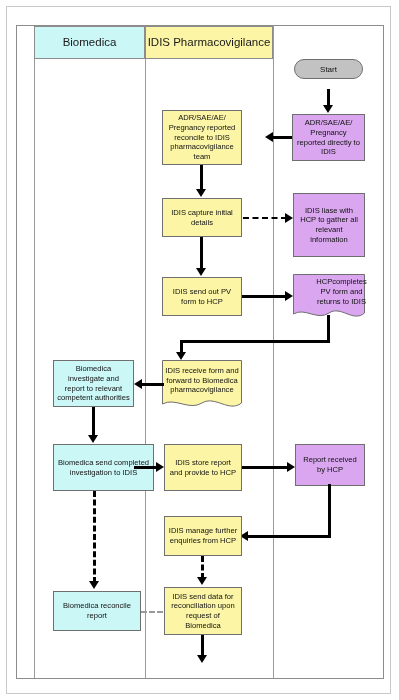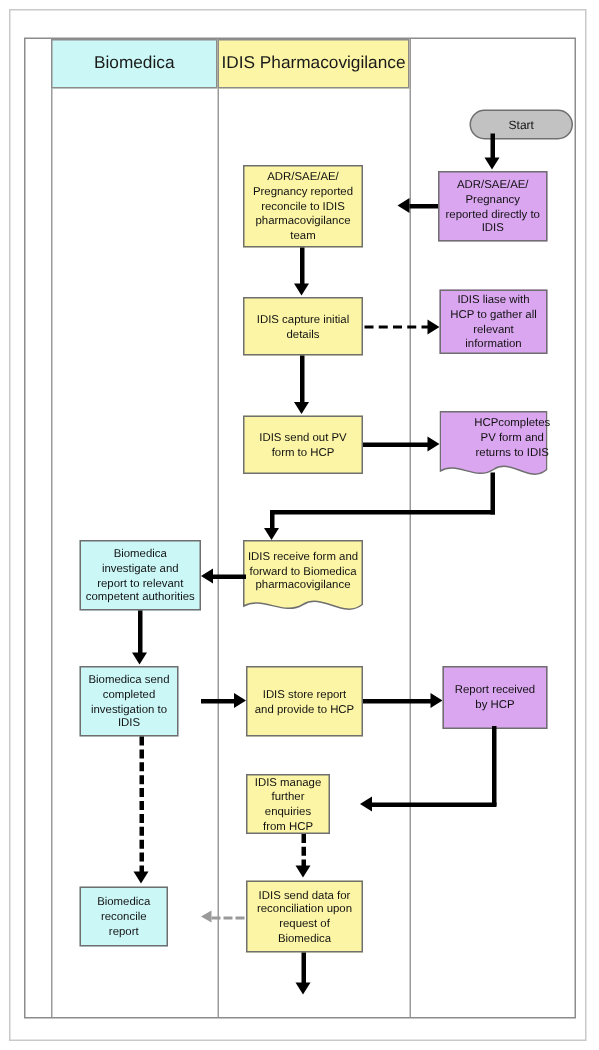--- a/index.html
+++ b/index.html
@@ -73,21 +73,21 @@
   <div class="lane-sep" style="left:128px;"></div>
   <div class="lane-sep" style="left:256px;"></div>
 
   <div class="hdr bio" style="left:17px;width:111px;">
     <span>Biomedica</span>
   </div>
   <div class="hdr idis" style="left:128px;width:128px;">
     <span>IDIS Pharmacovigilance</span>
   </div>
 
-  <div class="term" style="left:277px;top:47px;width:69px;height:20px;margin-left:19px;">
+  <div class="term" style="left:277px;top:33px;width:69px;height:20px;">
     <span>Start</span>
   </div>
   <div class="ln ln-v" style="left:310px;top:63px;height:17px;"></div>
   <div class="arr arr-d" style="left:306px;top:79px;"></div>
 
   <div class="node n-pur" style="left:275px;top:88px;width:73px;height:47px;">
     <span>ADR/SAE/AE/ Pregnancy reported directly to IDIS</span>
   </div>
 
   <div class="ln ln-h" style="left:256px;top:110px;width:19px;"></div>
@@ -100,21 +100,21 @@
   <div class="ln ln-v" style="left:183px;top:139px;height:25px;"></div>
   <div class="arr arr-d" style="left:179px;top:163px;"></div>
 
   <div class="node n-yel" style="left:145px;top:172px;width:80px;height:39px;">
     <span>IDIS capture initial details</span>
   </div>
 
   <div class="dash-h" style="left:226px;top:191px;width:44px;"></div>
   <div class="arr arr-r" style="left:268px;top:187px;"></div>
 
-  <div class="node n-pur" style="left:276px;top:167px;width:72px;height:43px;">
+  <div class="node n-pur" style="left:276px;top:167px;width:72px;height:64px;">
     <span>IDIS liase with HCP to gather all relevant information</span>
   </div>
 
   <div class="ln ln-v" style="left:183px;top:211px;height:32px;"></div>
   <div class="arr arr-d" style="left:179px;top:242px;"></div>
 
   <div class="node n-yel" style="left:145px;top:251px;width:80px;height:39px;">
     <span>IDIS send out PV form to HCP</span>
   </div>
 
@@ -147,21 +147,21 @@
   <div class="ln ln-h" style="left:125px;top:357px;width:22px;"></div>
   <div class="arr arr-l" style="left:117px;top:353px;"></div>
 
   <div class="node n-blue" style="left:36px;top:334px;width:81px;height:47px;">
     <span>Biomedica investigate and report to relevant competent authorities</span>
   </div>
 
   <div class="ln ln-v" style="left:75px;top:381px;height:29px;"></div>
   <div class="arr arr-d" style="left:71px;top:409px;"></div>
 
-  <div class="node n-blue" style="left:36px;top:418px;width:66px;height:47px;justify-content:flex-end;">
+  <div class="node n-blue" style="left:36px;top:418px;width:101px;height:47px;justify-content:flex-end;">
     <span>Biomedica send completed investigation to IDIS</span>
   </div>
 
   <div class="ln ln-h" style="left:117px;top:440px;width:24px;"></div>
   <div class="arr arr-r" style="left:139px;top:436px;"></div>
 
   <div class="node n-yel" style="left:147px;top:418px;width:78px;height:47px;justify-content:flex-end;">
     <span>IDIS store report and provide to HCP</span>
   </div>
 
@@ -169,38 +169,38 @@
   <div class="arr arr-r" style="left:270px;top:436px;"></div>
 
   <div class="node n-pur" style="left:278px;top:418px;width:70px;height:42px;">
     <span>Report received by HCP</span>
   </div>
 
   <div class="ln ln-v" style="left:311px;top:458px;height:53px;"></div>
   <div class="ln ln-h" style="left:231px;top:509px;width:83px;"></div>
   <div class="arr arr-l" style="left:223px;top:505px;"></div>
 
-  <div class="node n-yel" style="left:147px;top:490px;width:56px;height:40px;">
+  <div class="node n-yel" style="left:147px;top:490px;width:78px;height:40px;">
     <span>IDIS manage further enquiries from HCP</span>
   </div>
 
   <div class="dash-v" style="left:184px;top:530px;height:23px;"></div>
   <div class="arr arr-d" style="left:180px;top:551px;"></div>
 
   <div class="node n-yel" style="left:147px;top:561px;width:78px;height:48px;">
     <span>IDIS send data for reconciliation upon request of Biomedica</span>
   </div>
 
   <div class="dash-h-gray" style="left:124px;top:585px;width:22px;"></div>
   <div class="arr arr-l-gray" style="left:117px;top:581px;"></div>
 
   <div class="dash-v" style="left:76px;top:465px;height:92px;"></div>
   <div class="arr arr-d" style="left:72px;top:555px;"></div>
 
-  <div class="node n-blue" style="left:36px;top:565px;width:59px;height:40px;">
+  <div class="node n-blue" style="left:36px;top:565px;width:88px;height:40px;">
     <span>Biomedica reconcile report</span>
   </div>
 
   <div class="ln ln-v" style="left:184px;top:609px;height:22px;"></div>
   <div class="arr arr-d" style="left:180px;top:629px;"></div>
 
 
 </div>
 
 </body></html>

